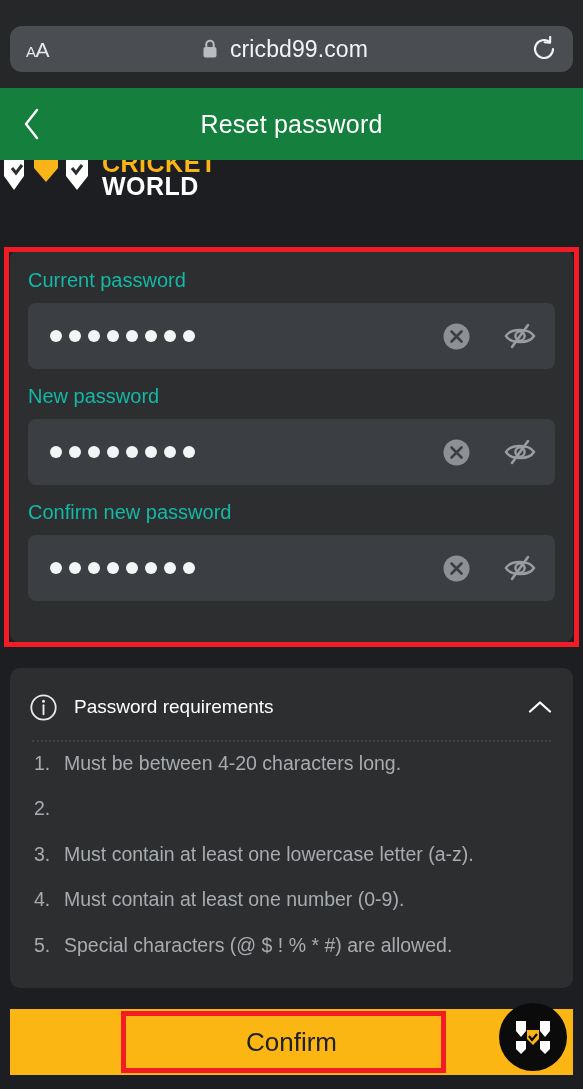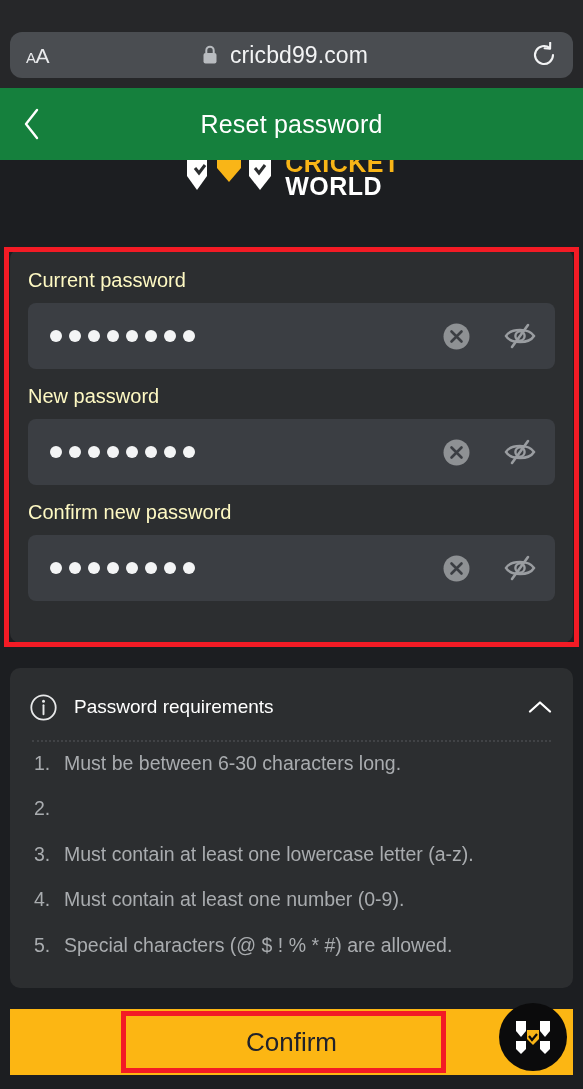--- a/index.html
+++ b/index.html
@@ -23,21 +23,21 @@
   .browser-chrome {
     position: absolute;
     top: 0; left: 0;
     width: 583px;
     height: 88px;
     background: #262729;
   }
 
   .url-bar {
     position: absolute;
-    top: 32px;
+    top: 26px;
     left: 10px;
     width: 563px;
     height: 46px;
     background: #4a4d51;
     border-radius: 12px;
     display: flex;
     align-items: center;
     padding: 0 16px;
   }
 
@@ -111,21 +111,21 @@
 
   
   .logo-wrap {
     position: absolute;
     top: -18px;
     left: 0;
     width: 583px;
     height: 66px;
     display: flex;
     align-items: center;
-    justify-content: center;
+    justify-content: flex-start;
     gap: 10px;
     overflow: hidden;
   }
   .logo-mark { display: block; }
   .logo-text {
     display: flex;
     flex-direction: column;
     line-height: 0.92;
     font-weight: 700;
     font-size: 25px;
@@ -140,21 +140,21 @@
     top: 89px;
     left: 10px;
     width: 563px;
     height: 394px;
     background: #2c2e30;
     border-radius: 10px;
     padding: 20px 18px 14px 18px;
   }
 
   .field-label {
-    color: #fef9c3;
+    color: #14b8a6;
     font-size: 20px;
     font-weight: 400;
     margin-bottom: 11px;
   }
   .field-group { margin-bottom: 16px; }
   .field-group:last-child { margin-bottom: 10px; }
 
   .input-box {
     height: 66px;
     background: #3b3e43;
@@ -426,21 +426,21 @@
         <svg class="chevron-up" width="26" height="17" viewBox="0 0 26 17">
           <path d="M3 12.5 L13 3.5 L23 12.5" fill="none" stroke="#ffffff" stroke-width="2.3" stroke-linecap="round" stroke-linejoin="round"></path>
         </svg>
       </div>
 
       <div class="dotted-sep"></div>
 
       <ol class="req-list">
         <li class="req-item">
           <span class="req-num">1.</span>
-          <span>Must be between 6-30 characters long.</span>
+          <span>Must be between 4-20 characters long.</span>
         </li>
         <li class="req-item">
           <span class="req-num">2.</span>
         </li>
         <li class="req-item">
           <span class="req-num">3.</span>
           <span>Must contain at least one lowercase letter (a-z).</span>
         </li>
         <li class="req-item">
           <span class="req-num">4.</span>

